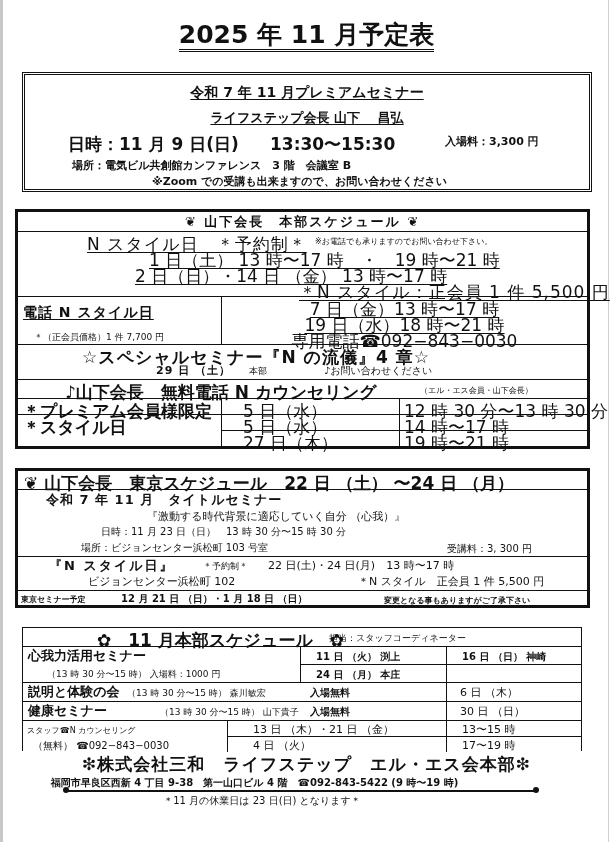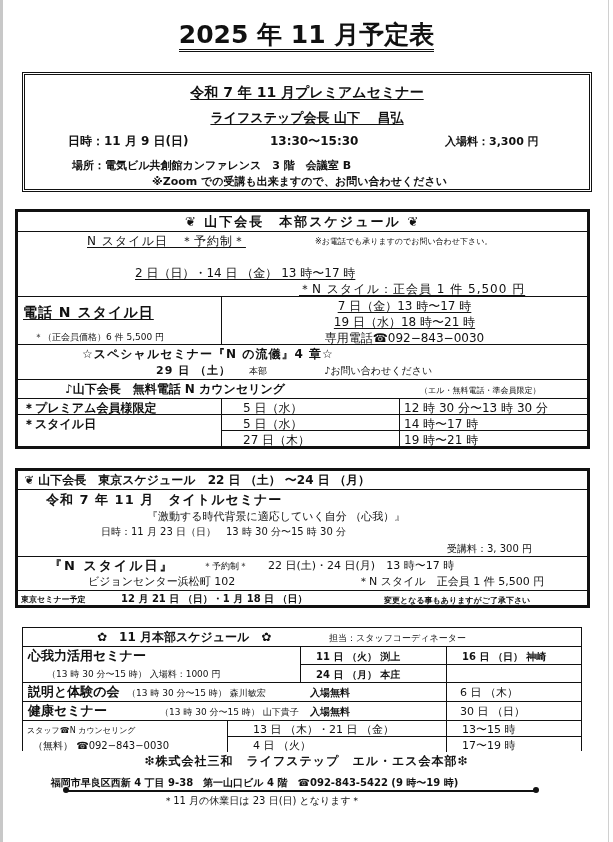--- a/index.html
+++ b/index.html
@@ -21,21 +21,21 @@
   .box2 { position: absolute; left: 15px; top: 209px; width: 575px; height: 240px; border: 3px solid #111; }
   .hline { position: absolute; height: 1px; background: #111; }
   .vline { position: absolute; width: 1px; background: #111; }
   
   .box3 { position: absolute; left: 15px; top: 468px; width: 575px; height: 140px; border: 3px solid #111; }
   
   .box4 { position: absolute; left: 22px; top: 627px; width: 560px; height: 124px; border-left: 1px solid #111; border-right: 1px solid #111; border-top: 1px solid #111; }
 
   .fs14 { font-size: 14px; }
   .fs13 { font-size: 13px; }
-  .fs12 { font-size: 12px; }
+  .fs12 { font-size: 17px; }
   .fs11 { font-size: 11px; }
   .fs10 { font-size: 10px; }
   .fs9 { font-size: 9px; }
   .fs8 { font-size: 8px; }
   .sp { letter-spacing: 2px; }
   .sp1 { letter-spacing: 1px; }
   .dot { position: absolute; width: 6px; height: 6px; border-radius: 50%; background: #111; }
 </style>
 </head>
 <body>
@@ -54,40 +54,41 @@
   <div class="abs b fs11" style="left:47px;top:83px;">場所：電気ビル共創館カンファレンス　3 階　会議室 B</div>
   <div class="abs b fs11" style="left:127px;top:99px;">※Zoom での受講も出来ますので、お問い合わせください</div>
 </div>
 
 <div class="box2">
   <div class="abs b c fs13 sp" style="left:0;width:569px;top:1px;">❦ 山下会長　本部スケジュール ❦</div>
   <div class="hline" style="left:0;width:569px;top:19px;"></div>
 
   <div class="abs u fs12 sp1" style="left:69px;top:21px;">N スタイル日　＊予約制＊</div>
   <div class="abs fs8" style="left:297px;top:24px;">※お電話でも承りますのでお問い合わせ下さい。</div>
+  <div class="abs u fs12" style="left:131px;top:37px;">1 日（土） 13 時〜17 時　・　19 時〜21 時</div>
   <div class="abs u fs12" style="left:117px;top:53px;">2 日（日）・14 日 （金） 13 時〜17 時</div>
   <div class="abs u fs12 sp1" style="left:281px;top:69px;">＊N スタイル：正会員 1 件 5,500 円</div>
   <div class="hline" style="left:0;width:569px;top:84px;"></div>
 
   <div class="vline" style="left:203px;top:84px;height:48px;"></div>
   <div class="abs u b fs14 sp1" style="left:5px;top:92px;">電話 N スタイル日</div>
-  <div class="abs fs9" style="left:16px;top:119px;">＊（正会員価格）6 件 5,500 円</div>
+  <div class="abs fs9" style="left:16px;top:119px;">＊（正会員価格）1 件 7,700 円</div>
   <div class="abs u c fs12" style="left:204px;width:365px;top:86px;">7 日（金）13 時〜17 時</div>
   <div class="abs u c fs12" style="left:204px;width:365px;top:102px;">19 日（水）18 時〜21 時</div>
   <div class="abs c fs12" style="left:204px;width:365px;top:118px;">専用電話☎092−843−0030</div>
   <div class="hline" style="left:0;width:569px;top:132px;"></div>
 
   <div class="abs b fs12 sp1" style="left:64px;top:134px;">☆スペシャルセミナー『N の流儀』4 章☆</div>
   <div class="abs b fs11 sp1" style="left:138px;top:151px;">29 日 （土）</div>
   <div class="abs fs9" style="left:231px;top:153px;">本部</div>
   <div class="abs fs10" style="left:306px;top:152px;">♪お問い合わせください</div>
   <div class="hline" style="left:0;width:569px;top:167px;"></div>
 
   <div class="abs b fs12" style="left:47px;top:169px;">♪山下会長　無料電話 N カウンセリング</div>
-  <div class="abs fs8" style="left:402px;top:173px;">（エル・無料電話・準会員限定）</div>
+  <div class="abs fs8" style="left:402px;top:173px;">（エル・エス会員・山下会長）</div>
   <div class="hline" style="left:0;width:569px;top:186px;"></div>
 
   <div class="vline" style="left:203px;top:186px;height:48px;"></div>
   <div class="vline" style="left:381px;top:186px;height:48px;"></div>
   <div class="hline" style="left:203px;width:366px;top:202px;"></div>
   <div class="hline" style="left:0;width:203px;top:202px;"></div>
   <div class="hline" style="left:203px;width:366px;top:218px;"></div>
 
   <div class="abs b fs12" style="left:5px;top:188px;">＊プレミアム会員様限定</div>
   <div class="abs fs12" style="left:225px;top:188px;">5 日（水）</div>
@@ -98,20 +99,21 @@
   <div class="abs fs12" style="left:225px;top:220px;">27 日（木）</div>
   <div class="abs fs12" style="left:386px;top:220px;">19 時〜21 時</div>
 </div>
 
 <div class="box3">
   <div class="abs b fs12" style="left:6px;top:1px;">❦ 山下会長　東京スケジュール　22 日 （土） 〜24 日 （月）</div>
   <div class="hline" style="left:0;width:569px;top:18px;"></div>
   <div class="abs b fs13 sp1" style="left:28px;top:20px;">令和 7 年 11 月　タイトルセミナー</div>
   <div class="abs fs11" style="left:129px;top:38px;">『激動する時代背景に適応していく自分 （心我）』</div>
   <div class="abs fs10" style="left:83px;top:54px;">日時：11 月 23 日（日）　13 時 30 分〜15 時 30 分</div>
+  <div class="abs fs10" style="left:63px;top:70px;">場所：ビジョンセンター浜松町 103 号室</div>
   <div class="abs fs10" style="left:429px;top:71px;">受講料：3, 300 円</div>
   <div class="hline" style="left:0;width:569px;top:85px;"></div>
   <div class="abs b fs13 sp" style="left:31px;top:86px;">『N スタイル日』</div>
   <div class="abs fs9" style="left:185px;top:89px;">＊予約制＊</div>
   <div class="abs fs11" style="left:250px;top:87px;">22 日(土)・24 日(月)　13 時〜17 時</div>
   <div class="abs fs11" style="left:70px;top:103px;">ビジョンセンター浜松町 102</div>
   <div class="abs fs11" style="left:340px;top:103px;">＊N スタイル　正会員 1 件 5,500 円</div>
   <div class="hline" style="left:0;width:569px;top:119px;"></div>
   <div class="abs b fs8" style="left:3px;top:123px;">東京セミナー予定</div>
   <div class="abs b fs10" style="left:103px;top:121px;">12 月 21 日 （日）・1 月 18 日 （日）</div>

